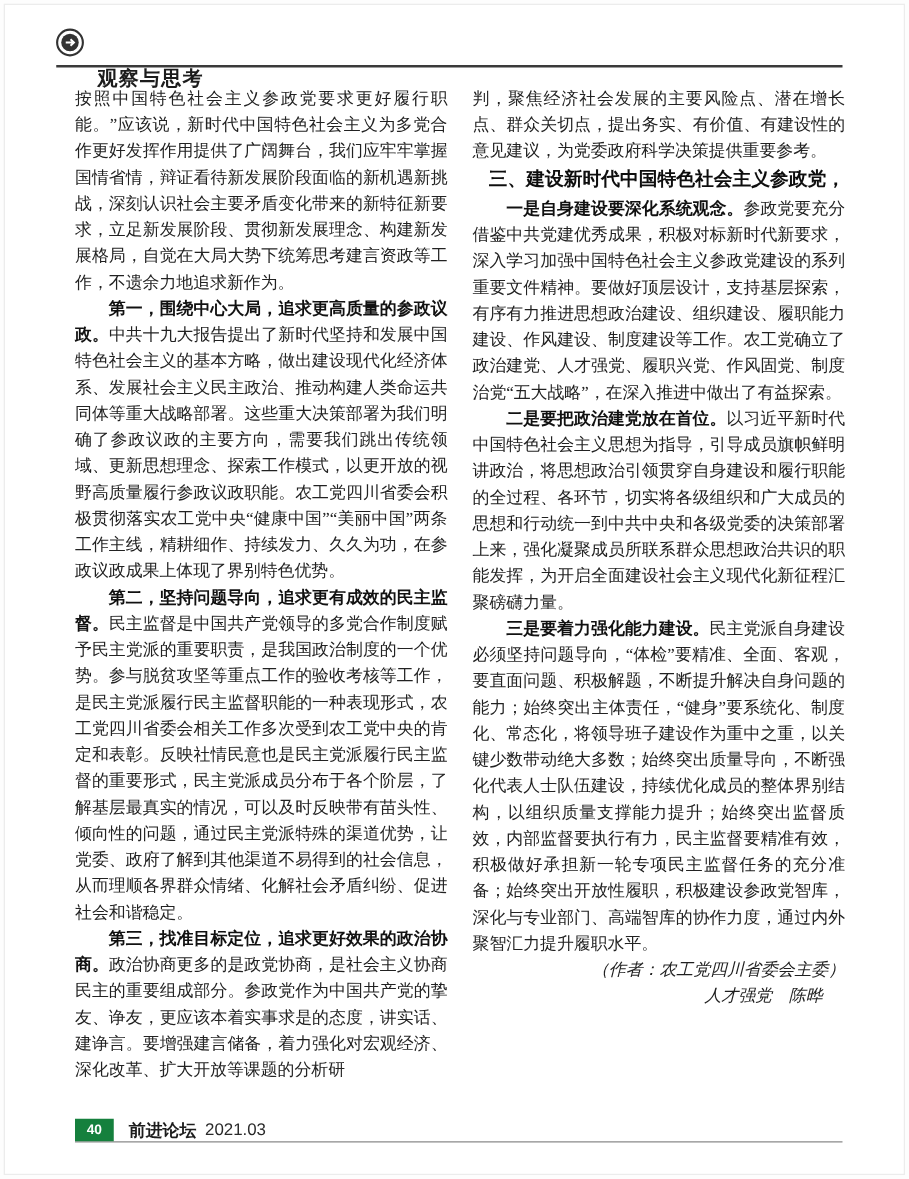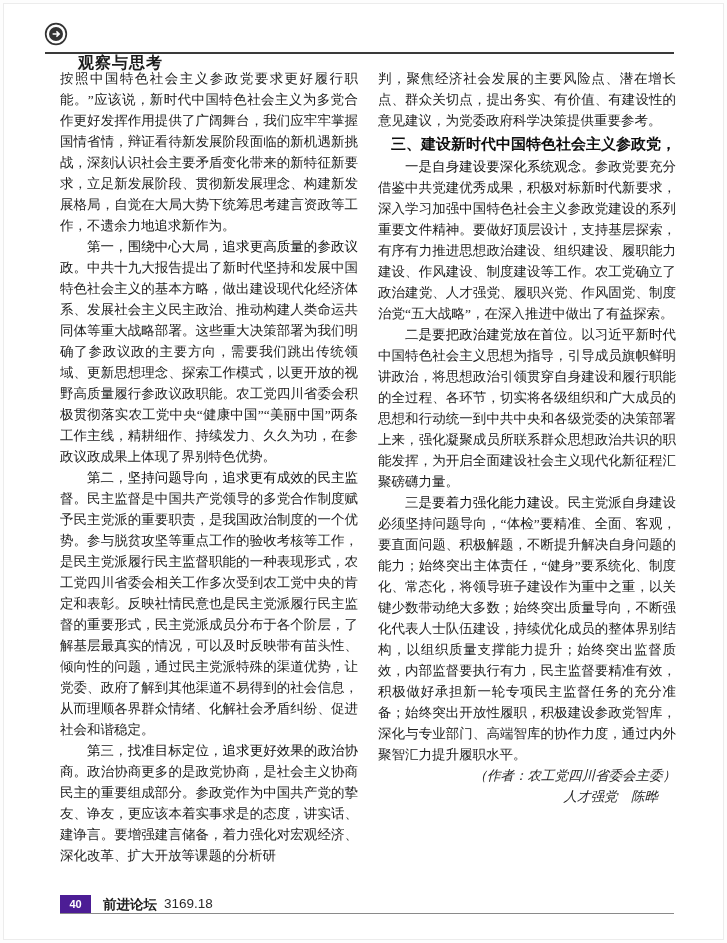--- a/index.html
+++ b/index.html
@@ -29,21 +29,21 @@
     font-size:13.5px;line-height:21px;text-align:justify;
     text-justify:inter-ideograph;color:#222;
   }
   .col-left{left:56px;}
   .col-right{left:374px;}
   .col p{margin:0;}
   .para{text-indent:2em;}
   .cont{text-indent:0;}
   .lead{
     font-family:"Liberation Sans","DejaVu Sans",sans-serif;
-    font-weight:400;color:#111;
+    font-weight:700;color:#111;
   }
   .section-heading{
     margin:11px 0 9px 0;text-align:right;text-indent:0;
     font-family:"Liberation Sans","DejaVu Sans",sans-serif;
     font-weight:700;font-size:15px;line-height:25px;color:#0e0e0e;
   }
   .section-heading span{display:block;}
   .author-line{
     margin-top:3px;text-align:right;text-indent:0;
     font-style:italic;font-size:13.5px;color:#1f1f1f;
@@ -53,21 +53,21 @@
     font-style:italic;font-size:13.5px;color:#1f1f1f;
   }
   .editor-line .editor-name{margin-left:1em;}
   
   .footer-rule{
     position:absolute;left:56px;top:909px;width:614px;height:0;
     border-top:1px solid #8a8a8a;
   }
   .page-num-box{
     position:absolute;left:56px;top:891px;width:31px;height:18px;
-    background:#4c1d95;color:#ffffff;text-align:center;
+    background:#15803d;color:#ffffff;text-align:center;
     font-family:"Liberation Sans","DejaVu Sans",sans-serif;
     font-weight:700;font-size:11px;line-height:18px;
   }
   .journal-name{
     position:absolute;left:99px;top:892px;
     font-family:"Liberation Sans","DejaVu Sans",sans-serif;
     font-weight:700;font-size:13.5px;color:#1c1c1c;
   }
   .journal-issue{
     position:absolute;left:160px;top:892px;
@@ -105,15 +105,15 @@
     <p class="para"><span class="lead">一是自身建设要深化系统观念。</span><span>参政党要充分借鉴中共党建优秀成果，积极对标新时代新要求，深入学习加强中国特色社会主义参政党建设的系列重要文件精神。要做好顶层设计，支持基层探索，有序有力推进思想政治建设、组织建设、履职能力建设、作风建设、制度建设等工作。农工党确立了政治建党、人才强党、履职兴党、作风固党、制度治党“五大战略”，在深入推进中做出了有益探索。</span></p>
     <p class="para"><span class="lead">二是要把政治建党放在首位。</span><span>以习近平新时代中国特色社会主义思想为指导，引导成员旗帜鲜明讲政治，将思想政治引领贯穿自身建设和履行职能的全过程、各环节，切实将各级组织和广大成员的思想和行动统一到中共中央和各级党委的决策部署上来，强化凝聚成员所联系群众思想政治共识的职能发挥，为开启全面建设社会主义现代化新征程汇聚磅礴力量。</span></p>
     <p class="para"><span class="lead">三是要着力强化能力建设。</span><span>民主党派自身建设必须坚持问题导向，“体检”要精准、全面、客观，要直面问题、积极解题，不断提升解决自身问题的能力；始终突出主体责任，“健身”要系统化、制度化、常态化，将领导班子建设作为重中之重，以关键少数带动绝大多数；始终突出质量导向，不断强化代表人士队伍建设，持续优化成员的整体界别结构，以组织质量支撑能力提升；始终突出监督质效，内部监督要执行有力，民主监督要精准有效，积极做好承担新一轮专项民主监督任务的充分准备；始终突出开放性履职，积极建设参政党智库，深化与专业部门、高端智库的协作力度，通过内外聚智汇力提升履职水平。</span></p>
     <p class="author-line">（作者：农工党四川省委会主委）</p>
     <p class="editor-line"><span>人才强党</span><span class="editor-name">陈晔</span></p>
   </div>
 
   <div class="footer-rule"></div>
   <div class="page-num-box">40</div>
   <div class="journal-name">前进论坛</div>
-  <div class="journal-issue">3169.18</div>
+  <div class="journal-issue">2021.03</div>
 
 </div>
 
 </body></html>

